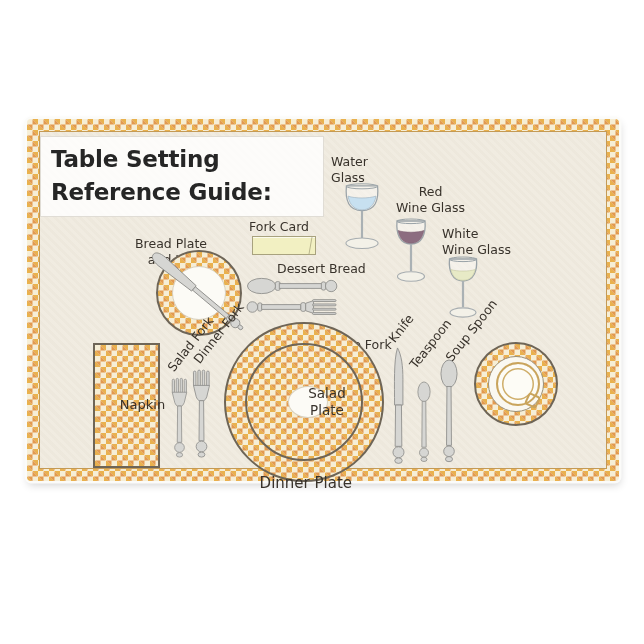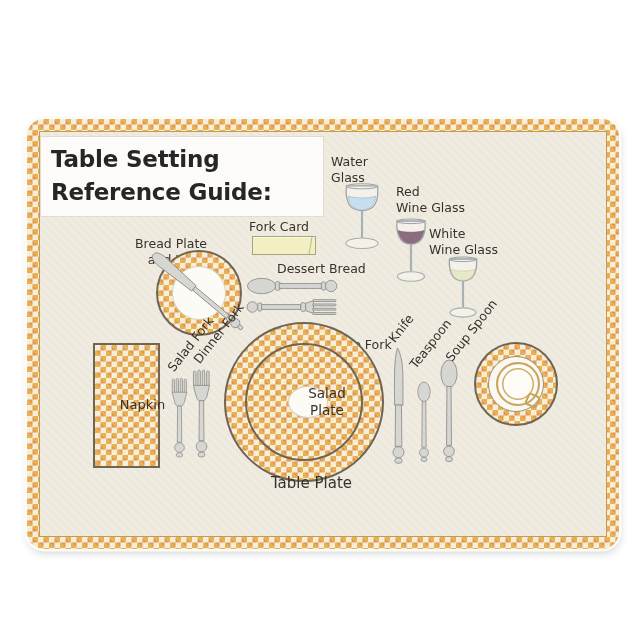--- a/index.html
+++ b/index.html
@@ -1,19 +1,19 @@
 <!DOCTYPE html>
 <html><head>
 <meta charset="utf-8">
 <style>
   html,body{margin:0;padding:0;background:#ffffff;}
   .stage{position:relative;width:644px;height:644px;background:#ffffff;overflow:hidden;
          font-family:"DejaVu Sans",sans-serif;}
   
-  .placemat{position:absolute;left:27px;top:119px;width:592px;height:430px;border-radius:17px;
+  .placemat{position:absolute;left:27px;top:119px;width:592px;height:362px;border-radius:4px;
     background-color:#f6eed6;
     background-image:
       linear-gradient(45deg,#e9b14e 25%,transparent 25%,transparent 75%,#e9b14e 75%),
       linear-gradient(45deg,#e2994f 25%,transparent 25%,transparent 75%,#e2994f 75%);
     background-position:0 0,4.5px 4.5px;background-size:9px 9px;
     box-shadow:0 0 0 2.5px #fbfbf9,1px 4px 8px rgba(0,0,0,0.18);}
   .mat-inner{position:absolute;inset:13px;background:#f0ebe0;outline:1px solid #c49a55;
     background-image:repeating-linear-gradient(45deg,rgba(190,180,160,0.05) 0 3px,rgba(255,255,255,0.04) 3px 6px);}
   
   .pat{background-color:#f6eed6;
@@ -74,31 +74,31 @@
     <div class="lbl" style="left:304px;top:35px;">Water
 Glass</div>
     <svg class="icon" style="left:312px;top:64px;" width="46" height="72" viewBox="0 0 46 74">
       <path class="glassline" d="M7 3 C5.5 18 9.5 28.5 23 28.5 C36.5 28.5 40.5 18 39 3 Z"></path>
       <path stroke="#9fb4c2" stroke-width="0.7" d="M8.6 13.5 C10.5 23.5 16 27.6 23 27.6 C30 27.6 35.5 23.5 37.4 13.5 C30 16 16 16 8.6 13.5 Z" fill="#c7e0f0"></path>
       <ellipse class="rim" cx="23" cy="3.4" rx="16" ry="2.6"></ellipse>
       <path class="stem" d="M23 28.5 L23 57"></path>
       <ellipse class="foot" cx="23" cy="62" rx="16.5" ry="5.4"></ellipse>
     </svg>
 
-    <div class="lbl" style="left:369px;top:65px;">Red
+    <div class="lbl" style="left:369px;top:65px;text-align:center;">Red
 Wine Glass</div>
     <svg class="icon" style="left:364px;top:99px;" width="40" height="68" viewBox="0 0 40 68">
       <path class="glassline" d="M6 3 C5 15.5 8.5 26 20 26 C31.5 26 35 15.5 34 3 Z"></path>
       <path stroke="#7c6070" stroke-width="0.6" d="M7.1 12.5 C9 21.5 13 25.2 20 25.2 C27 25.2 31 21.5 32.9 12.5 C27 14.8 13 14.8 7.1 12.5 Z" fill="#8c6d80"></path>
       <ellipse class="rim" cx="20" cy="3.3" rx="14" ry="2.3"></ellipse>
       <path class="stem" d="M20 26 L20 53"></path>
       <ellipse class="foot" cx="20" cy="58.5" rx="13.5" ry="4.8"></ellipse>
     </svg>
 
-    <div class="lbl" style="left:402px;top:107px;">White
+    <div class="lbl" style="left:415px;top:107px;">White
 Wine Glass</div>
     <svg class="icon" style="left:416px;top:137px;" width="40" height="66" viewBox="0 0 40 66">
       <path class="glassline" d="M6.5 3 C5.5 14.5 9 25 20 25 C31 25 34.5 14.5 33.5 3 Z"></path>
       <path stroke="#c3c6a0" stroke-width="0.6" d="M7.8 13.5 C9.8 21.2 13.5 24.3 20 24.3 C26.5 24.3 30.2 21.2 32.2 13.5 C26.5 15.6 13.5 15.6 7.8 13.5 Z" fill="#e7eac6"></path>
       <ellipse class="rim" cx="20" cy="3.3" rx="13.5" ry="2.3"></ellipse>
       <path class="stem" d="M20 25 L20 51"></path>
       <ellipse class="foot" cx="20" cy="56.5" rx="13" ry="4.6"></ellipse>
     </svg>
 
     <div class="lbl" style="left:222px;top:100px;">Fork Card</div>
@@ -176,21 +176,21 @@
     </svg>
 
     <div class="round pat dinner-plate">
       <div class="salad-ring">
         <div class="salad-well">
           <div class="lbl ctr">Salad
 Plate</div>
         </div>
       </div>
     </div>
-    <div class="lbl ctr big" style="left:225px;top:355px;width:100px;">Table Plate</div>
+    <div class="lbl ctr big" style="left:225px;top:355px;width:100px;">Dinner Plate</div>
 
     <div class="lbl rot" style="left:371px;top:211px;">Knife</div>
     <div class="lbl rot" style="left:392px;top:237px;">Teaspoon</div>
     <div class="lbl rot" style="left:428px;top:230px;">Soup Spoon</div>
 
     <svg class="icon" style="left:361px;top:227px;" width="20" height="122" viewBox="0 0 20 124">
       <g class="metal">
         <path d="M9.5 2 C13.5 9 15 20 15 34 L15 60 L6.5 60 C6.5 40 5.5 14 9.5 2 Z"></path>
         <path d="M7.5 60 L13.5 60 L13.9 102 L7.1 102 Z"></path>
         <circle cx="10.5" cy="108" r="5.6"></circle>

